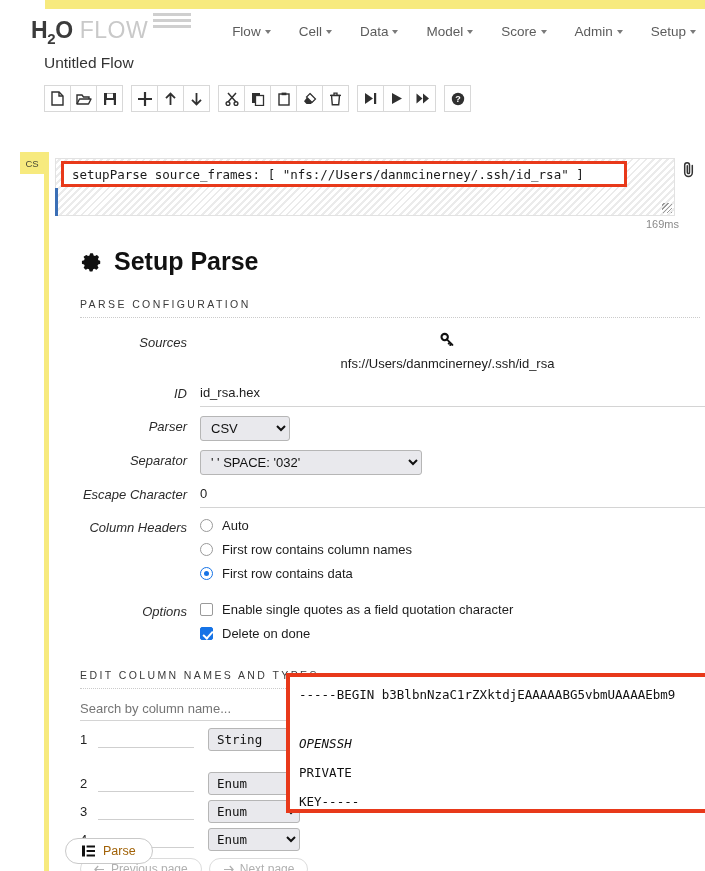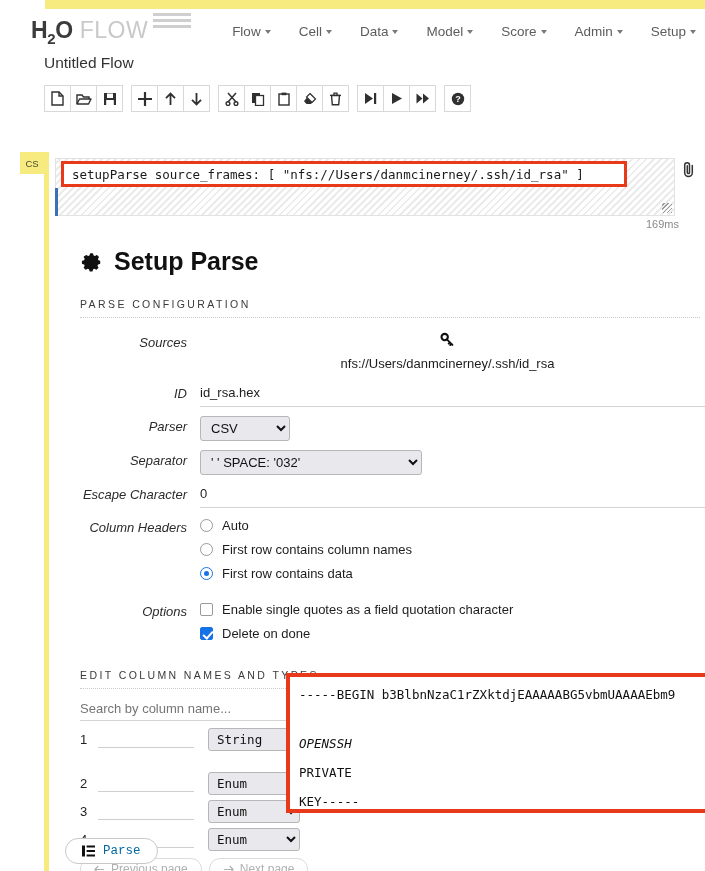--- a/index.html
+++ b/index.html
@@ -204,22 +204,22 @@
   }
   .preview-line {
     font-family: "DejaVu Sans Mono", monospace; font-size: 12.5px;
     color: #111; white-space: nowrap; padding-left: 9px;
   }
   
   .parse-btn {
     position: absolute; left: 65px; top: 838px;
     display: inline-flex; align-items: center; gap: 8px;
     border: 1px solid #c9c9c9; border-radius: 14px;
-    padding: 5px 16px; font-size: 12.5px; color: #0369a1;
-    background: #fff; cursor: pointer; font-family: Liberation Mono, monospace;
+    padding: 5px 16px; font-size: 12.5px; color: #a16207;
+    background: #fff; cursor: pointer;
   }
 </style>
 </head>
 <body>
 
 <div class="top-strip"></div>
 
 <div class="header">
   <div class="brand">
     <span class="h2o"><span>H</span><sub>2</sub><span>O</span></span>

